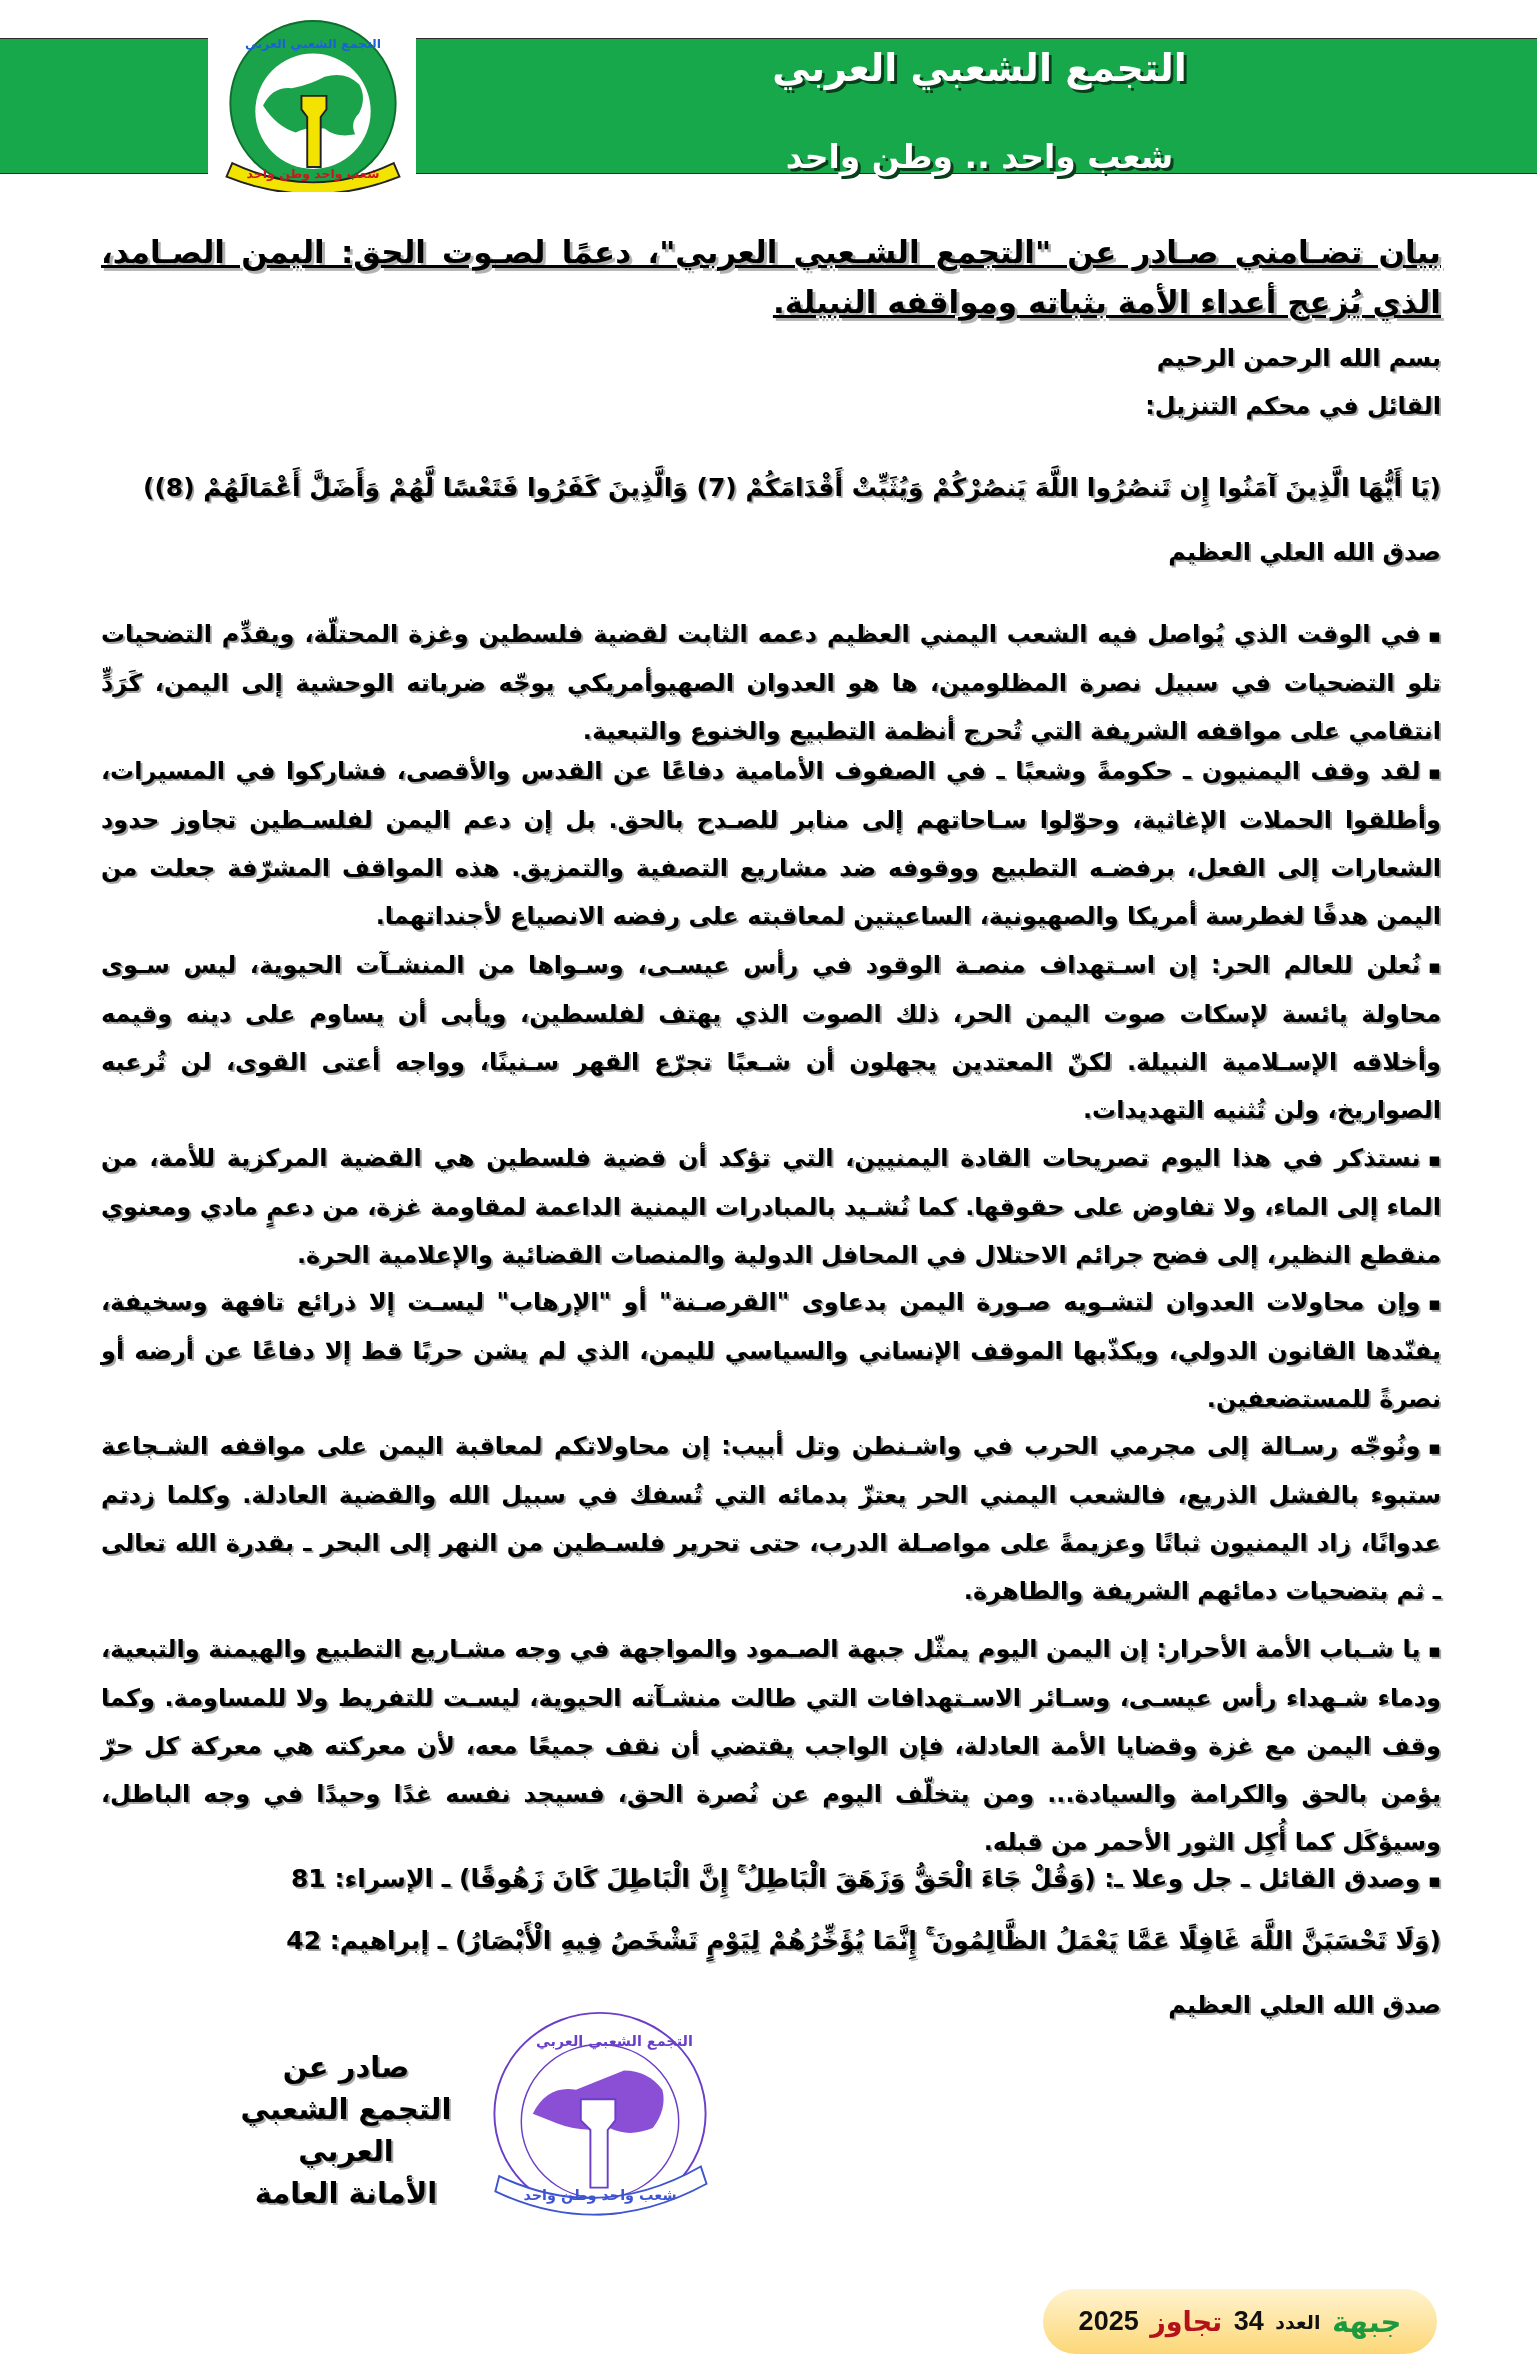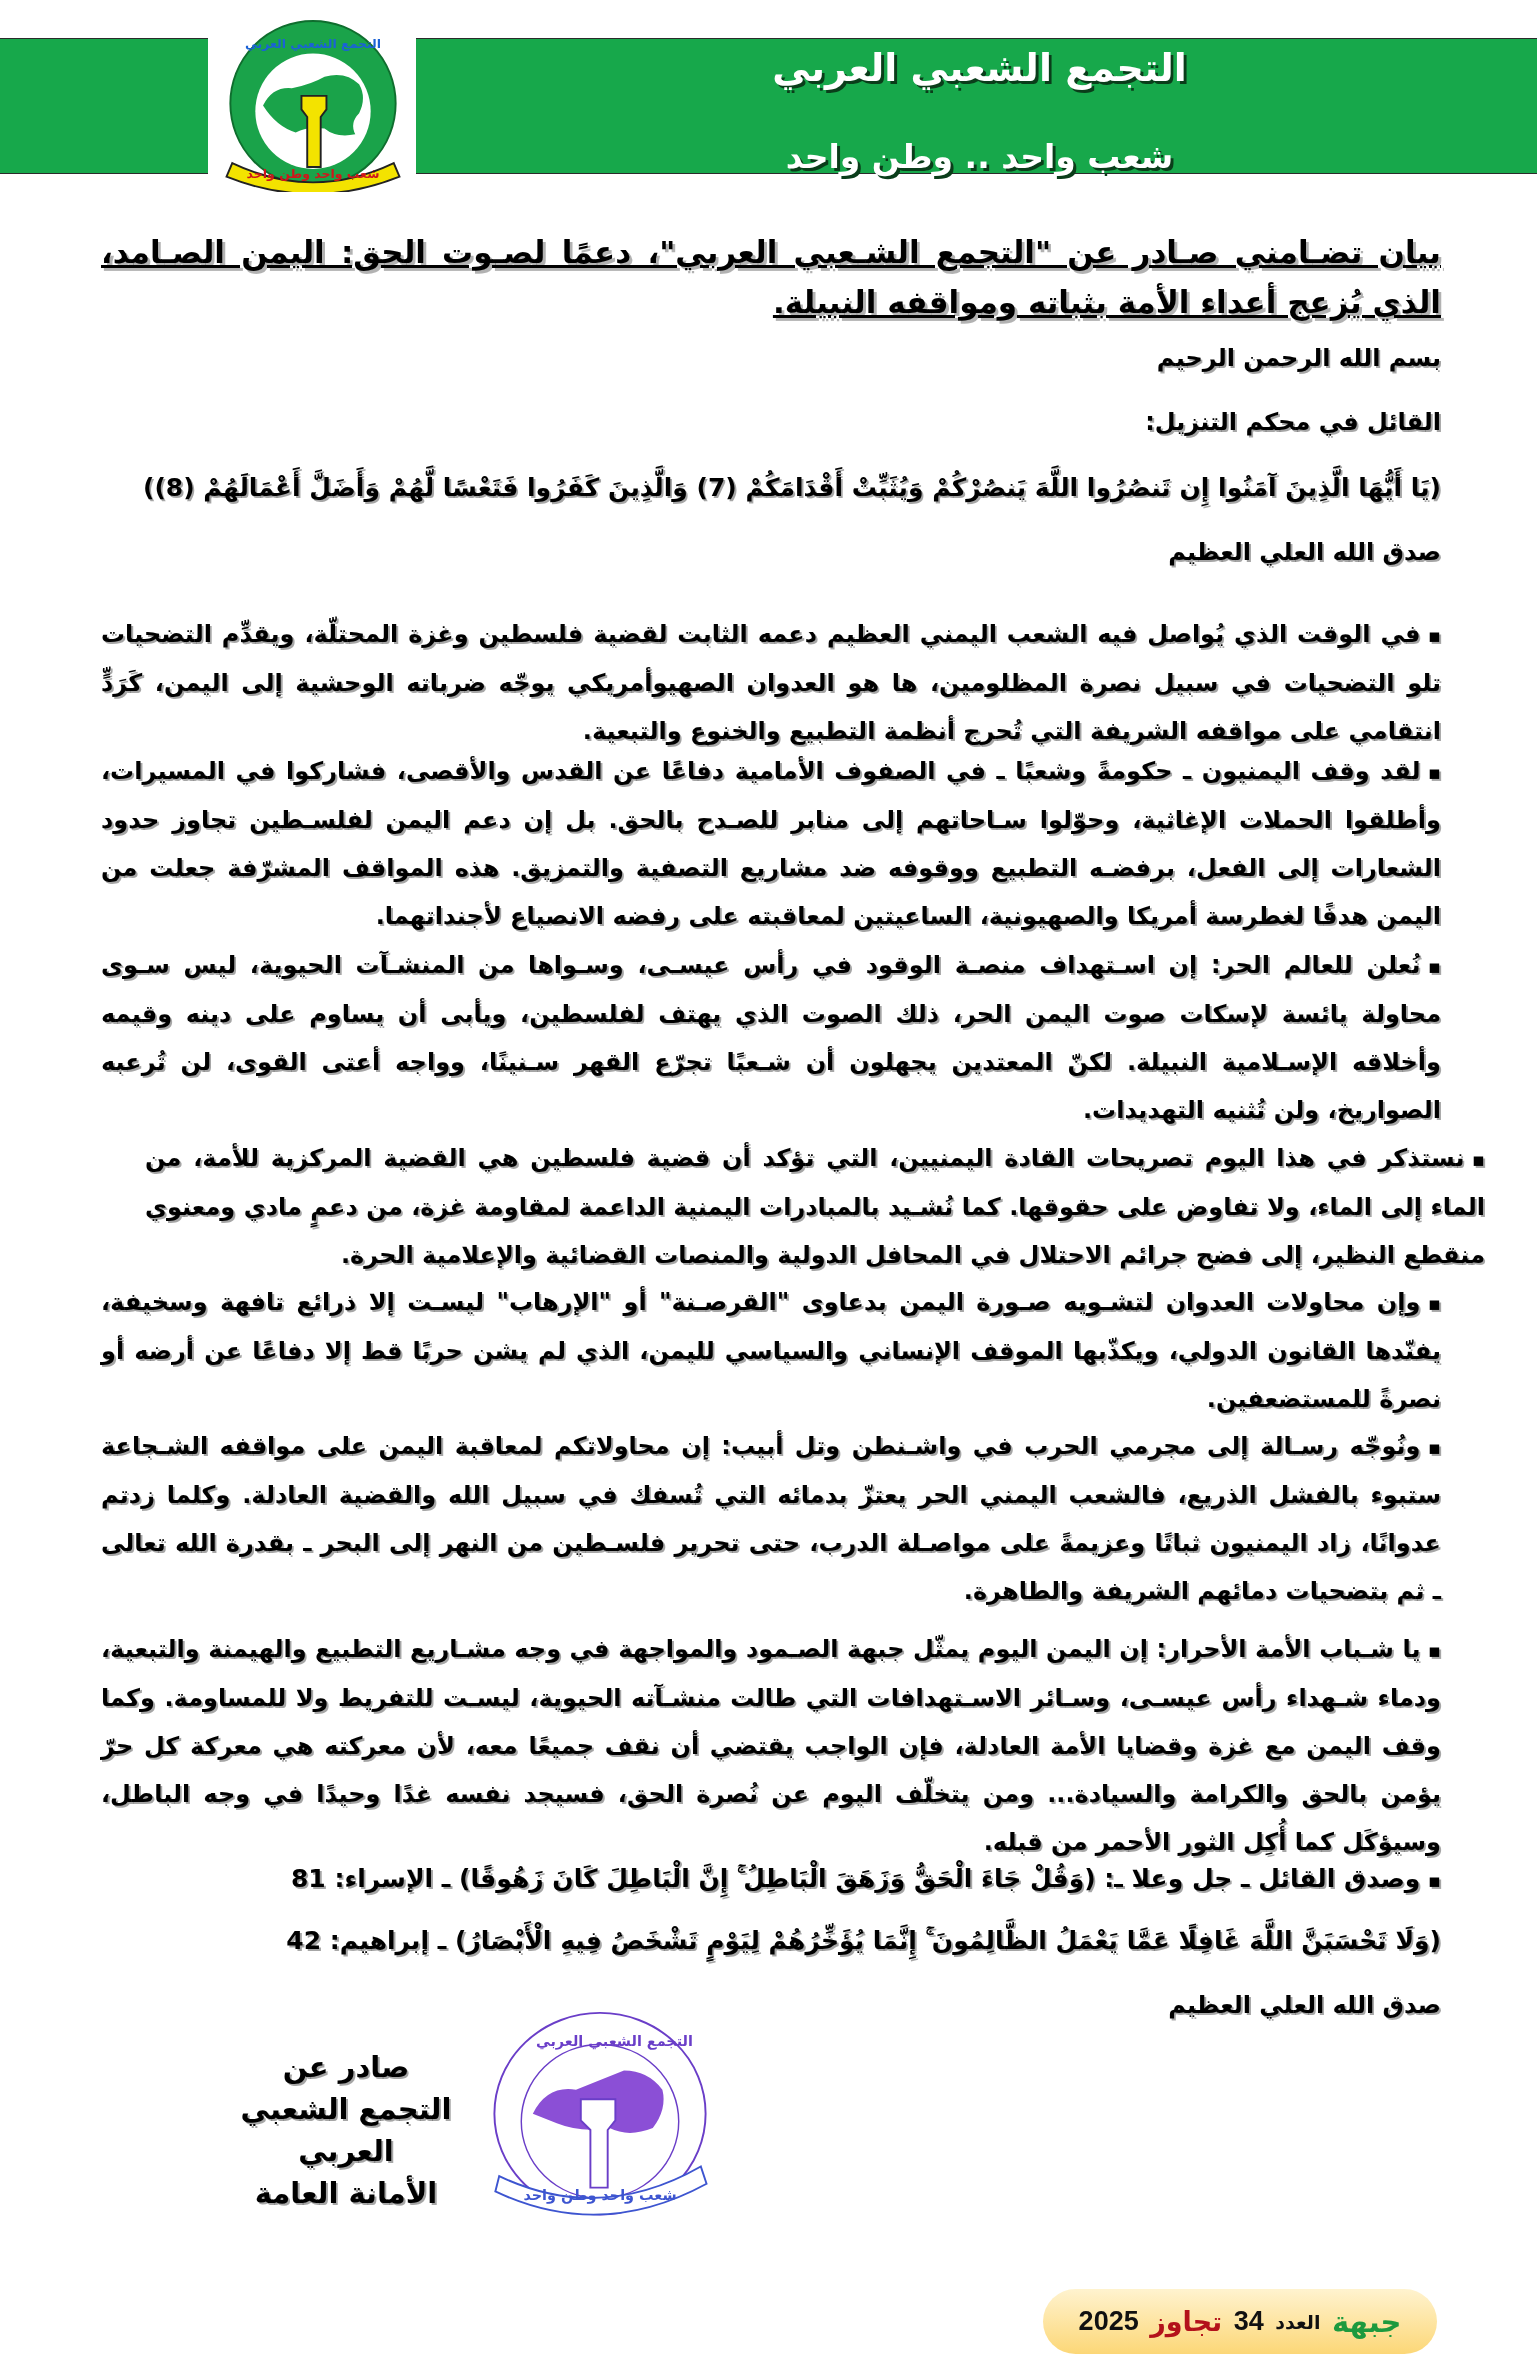--- a/index.html
+++ b/index.html
@@ -74,34 +74,34 @@
   <path d="M20 150 q84 40 168 0 l6 14 q-90 36 -180 0z" fill="#f3e300" stroke="#222" stroke-width="2"></path>
   <text x="104" y="165" text-anchor="middle" font-size="13" font-weight="bold" fill="#d0161b" direction="rtl">شعب واحد وطن واحد</text>
   <text x="104" y="30" text-anchor="middle" font-size="13" font-weight="bold" fill="#1b62d6" direction="rtl">التجمع الشعبي العربي</text>
 </svg>
 <div class="banner-title">التجمع الشعبي العربي</div>
 <div class="banner-slogan">شعب واحد .. وطن واحد</div>
 
 <div class="headline">بيان تضـامني صـادر عن "التجمع الشـعبي العربي"، دعمًا لصـوت الحق: اليمن الصـامد، الذي يُزعج أعداء الأمة بثباته ومواقفه النبيلة.</div>
 
 <div class="line" style="top:344px;">بسم الله الرحمن الرحيم</div>
-<div class="line" style="top:408px;">القائل في محكم التنزيل:</div>
+<div class="line" style="top:392px;">القائل في محكم التنزيل:</div>
 <div class="line verse" style="top:473px;">(يَا أَيُّهَا الَّذِينَ آمَنُوا إِن تَنصُرُوا اللَّهَ يَنصُرْكُمْ وَيُثَبِّتْ أَقْدَامَكُمْ (7) وَالَّذِينَ كَفَرُوا فَتَعْسًا لَّهُمْ وَأَضَلَّ أَعْمَالَهُمْ (8))</div>
 <div class="line" style="top:538px;">صدق الله العلي العظيم</div>
 
 <div class="content" style="top:610px;">
   <p class="para"><span class="bullet">▪</span><span>في الوقت الذي يُواصل فيه الشعب اليمني العظيم دعمه الثابت لقضية فلسطين وغزة المحتلّة، ويقدِّم التضحيات تلو التضحيات في سبيل نصرة المظلومين، ها هو العدوان الصهيوأمريكي يوجّه ضرباته الوحشية إلى اليمن، كَرَدٍّ انتقامي على مواقفه الشريفة التي تُحرج أنظمة التطبيع والخنوع والتبعية.</span></p>
 </div>
 <div class="content" style="top:747px;">
   <p class="para"><span class="bullet">▪</span><span>لقد وقف اليمنيون ـ حكومةً وشعبًا ـ في الصفوف الأمامية دفاعًا عن القدس والأقصى، فشاركوا في المسيرات، وأطلقوا الحملات الإغاثية، وحوّلوا سـاحاتهم إلى منابر للصـدح بالحق. بل إن دعم اليمن لفلسـطين تجاوز حدود الشعارات إلى الفعل، برفضـه التطبيع ووقوفه ضد مشاريع التصفية والتمزيق. هذه المواقف المشرّفة جعلت من اليمن هدفًا لغطرسة أمريكا والصهيونية، الساعيتين لمعاقبته على رفضه الانصياع لأجنداتهما.</span></p>
 </div>
 <div class="content" style="top:941px;">
   <p class="para"><span class="bullet">▪</span><span>نُعلن للعالم الحر: إن اسـتهداف منصـة الوقود في رأس عيسـى، وسـواها من المنشـآت الحيوية، ليس سـوى محاولة يائسة لإسكات صوت اليمن الحر، ذلك الصوت الذي يهتف لفلسطين، ويأبى أن يساوم على دينه وقيمه وأخلاقه الإسـلامية النبيلة. لكنّ المعتدين يجهلون أن شـعبًا تجرّع القهر سـنينًا، وواجه أعتى القوى، لن تُرعبه الصواريخ، ولن تُثنيه التهديدات.</span></p>
 </div>
-<div class="content" style="top:1134px;margin-left:44px;">
+<div class="content" style="top:1134px;">
   <p class="para"><span class="bullet">▪</span><span>نستذكر في هذا اليوم تصريحات القادة اليمنيين، التي تؤكد أن قضية فلسطين هي القضية المركزية للأمة، من الماء إلى الماء، ولا تفاوض على حقوقها. كما نُشـيد بالمبادرات اليمنية الداعمة لمقاومة غزة، من دعمٍ مادي ومعنوي منقطع النظير، إلى فضح جرائم الاحتلال في المحافل الدولية والمنصات القضائية والإعلامية الحرة.</span></p>
 </div>
 <div class="content" style="top:1278px;">
   <p class="para"><span class="bullet">▪</span><span>وإن محاولات العدوان لتشـويه صـورة اليمن بدعاوى "القرصـنة" أو "الإرهاب" ليسـت إلا ذرائع تافهة وسخيفة، يفنّدها القانون الدولي، ويكذّبها الموقف الإنساني والسياسي لليمن، الذي لم يشن حربًا قط إلا دفاعًا عن أرضه أو نصرةً للمستضعفين.</span></p>
 </div>
 <div class="content" style="top:1422px;">
   <p class="para"><span class="bullet">▪</span><span>ونُوجّه رسـالة إلى مجرمي الحرب في واشـنطن وتل أبيب: إن محاولاتكم لمعاقبة اليمن على مواقفه الشـجاعة ستبوء بالفشل الذريع، فالشعب اليمني الحر يعتزّ بدمائه التي تُسفك في سبيل الله والقضية العادلة. وكلما زدتم عدوانًا، زاد اليمنيون ثباتًا وعزيمةً على مواصـلة الدرب، حتى تحرير فلسـطين من النهر إلى البحر ـ بقدرة الله تعالى ـ ثم بتضحيات دمائهم الشريفة والطاهرة.</span></p>
 </div>
 <div class="content" style="top:1625px;">
   <p class="para"><span class="bullet">▪</span><span>يا شـباب الأمة الأحرار: إن اليمن اليوم يمثّل جبهة الصـمود والمواجهة في وجه مشـاريع التطبيع والهيمنة والتبعية، ودماء شـهداء رأس عيسـى، وسـائر الاسـتهدافات التي طالت منشـآته الحيوية، ليسـت للتفريط ولا للمساومة. وكما وقف اليمن مع غزة وقضايا الأمة العادلة، فإن الواجب يقتضي أن نقف جميعًا معه، لأن معركته هي معركة كل حرّ يؤمن بالحق والكرامة والسيادة... ومن يتخلّف اليوم عن نُصرة الحق، فسيجد نفسه غدًا وحيدًا في وجه الباطل، وسيؤكَل كما أُكِل الثور الأحمر من قبله.</span></p>

